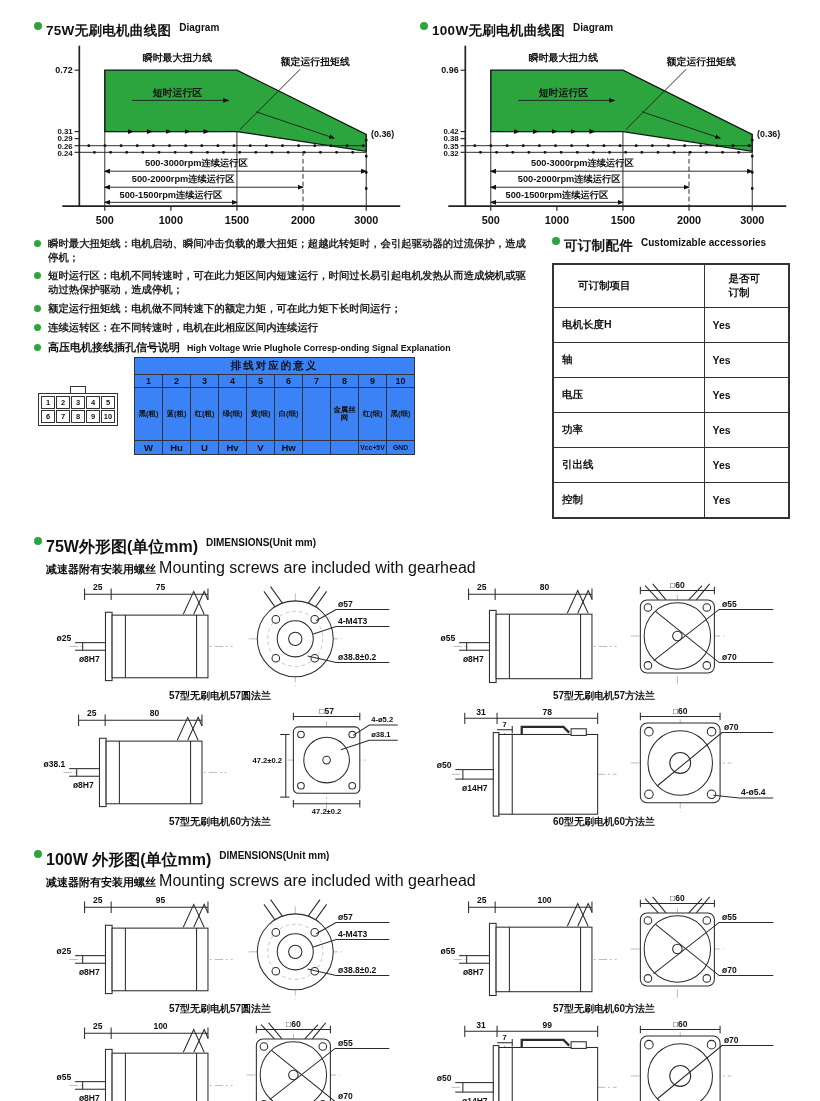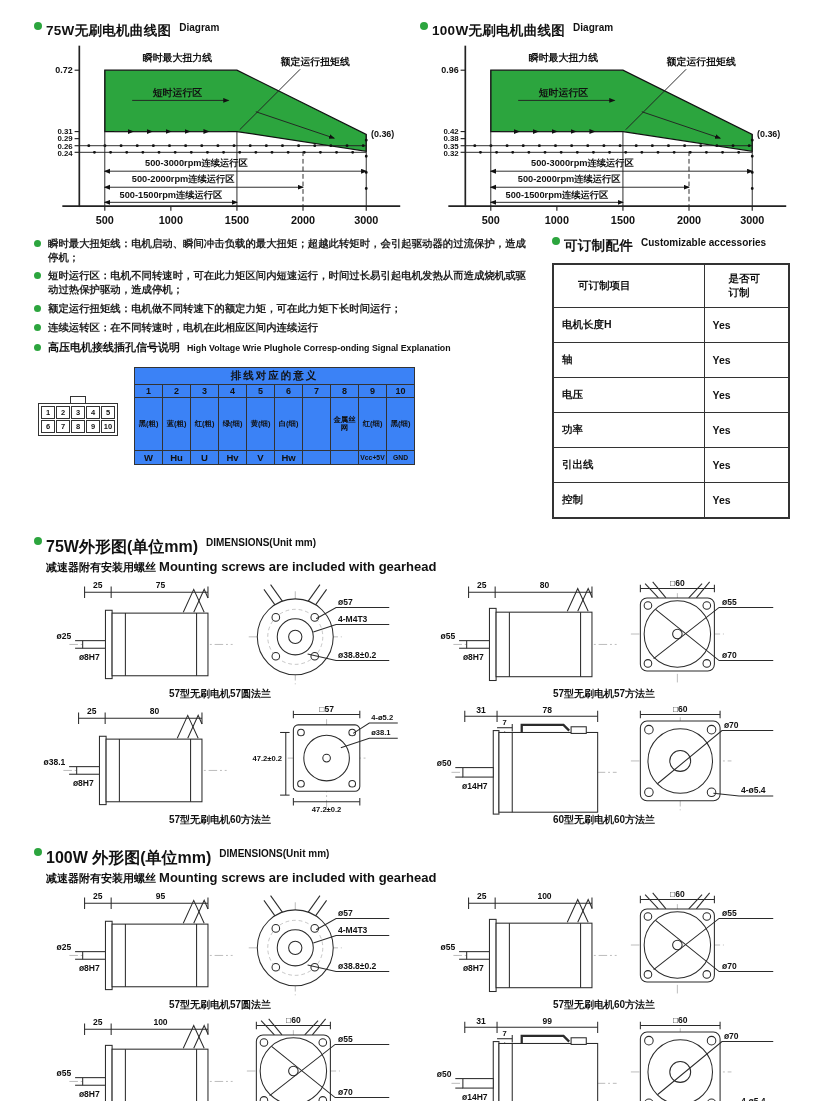--- a/index.html
+++ b/index.html
@@ -7,21 +7,21 @@
   body{width:820px;height:1101px;font-family:"Liberation Sans",sans-serif;color:#111;overflow:hidden}
   .page{padding:22px 30px 0 34px}
 
   
   .sec-title{display:flex;gap:4px}
   .dot{width:8px;height:8px;border-radius:50%;background:#2ca53e;flex:none}
   .t-zh{font-size:13.5px;font-weight:800;letter-spacing:.3px}
   .t-zh-lg{font-size:16px;font-weight:800}
   .t-en{font-size:10px;font-weight:700;margin-left:4px}
   .sub{font-size:11px;font-weight:600;margin:1px 0 3px 12px}
-  .sub-en{font-size:13px;font-weight:700}
+  .sub-en{font-size:16px;font-weight:400}
 
   
   .charts-row{display:flex;gap:16px}
   .chart-panel{flex:1}
   .chart-svg{width:100%;display:block}
   .ax{stroke:#222;stroke-width:1.8}
   .tk{stroke:#222;stroke-width:1.2}
   .tn{stroke:#222;stroke-width:1;fill:none}
   .dash{stroke:#222;stroke-width:1;stroke-dasharray:5 3}
   .dots{stroke:#111;stroke-width:3;stroke-dasharray:.1 17;stroke-linecap:round}
@@ -31,21 +31,21 @@
   .ann{font-size:10.5px;font-weight:700;fill:#111}
   .rng{font-size:9.8px;font-weight:700;fill:#111}
   .xl{font-size:11.5px;font-weight:700;fill:#111}
 
   
   .mid-row{display:flex;gap:26px;margin-top:8px}
   .notes-col{flex:1}
   .notes{list-style:none}
   .notes li{display:flex;gap:7px;font-size:10.4px;font-weight:600;line-height:1.33;margin-bottom:5px;color:#222}
   .b-dot{width:7px;height:7px;border-radius:50%;background:#2ca53e;flex:none;margin-top:3px}
-  .signal-line{display:flex;gap:7px;align-items:baseline;font-size:11px;font-weight:800;margin:3px 0 12px}
+  .signal-line{display:flex;gap:7px;align-items:baseline;font-size:11px;font-weight:800;margin:3px 0 2px}
   .sg-en{font-size:8.8px;font-weight:700}
   .wiring-row{display:flex;align-items:center;gap:16px;margin-left:4px}
   .conn{position:relative;padding-top:7px}
   .conn-tab{position:absolute;top:0;left:50%;transform:translateX(-50%);width:16px;height:8px;border:1.5px solid #333;background:#fff}
   .conn-body{border:1.5px solid #333;padding:2px;background:#fff;position:relative}
   .conn-grid{display:grid;grid-template-columns:repeat(5,14px);gap:1px}
   .conn-cell{border:1px solid #333;font-size:7.5px;font-weight:700;text-align:center;line-height:12px;height:13px}
   table.wire{border-collapse:collapse;background:#3b82f6}
   .wire td{border:1px solid #333;text-align:center;font-weight:700;color:#111}
   .wire .wt-title td{font-size:10.5px;padding:1px 0;letter-spacing:2px}

